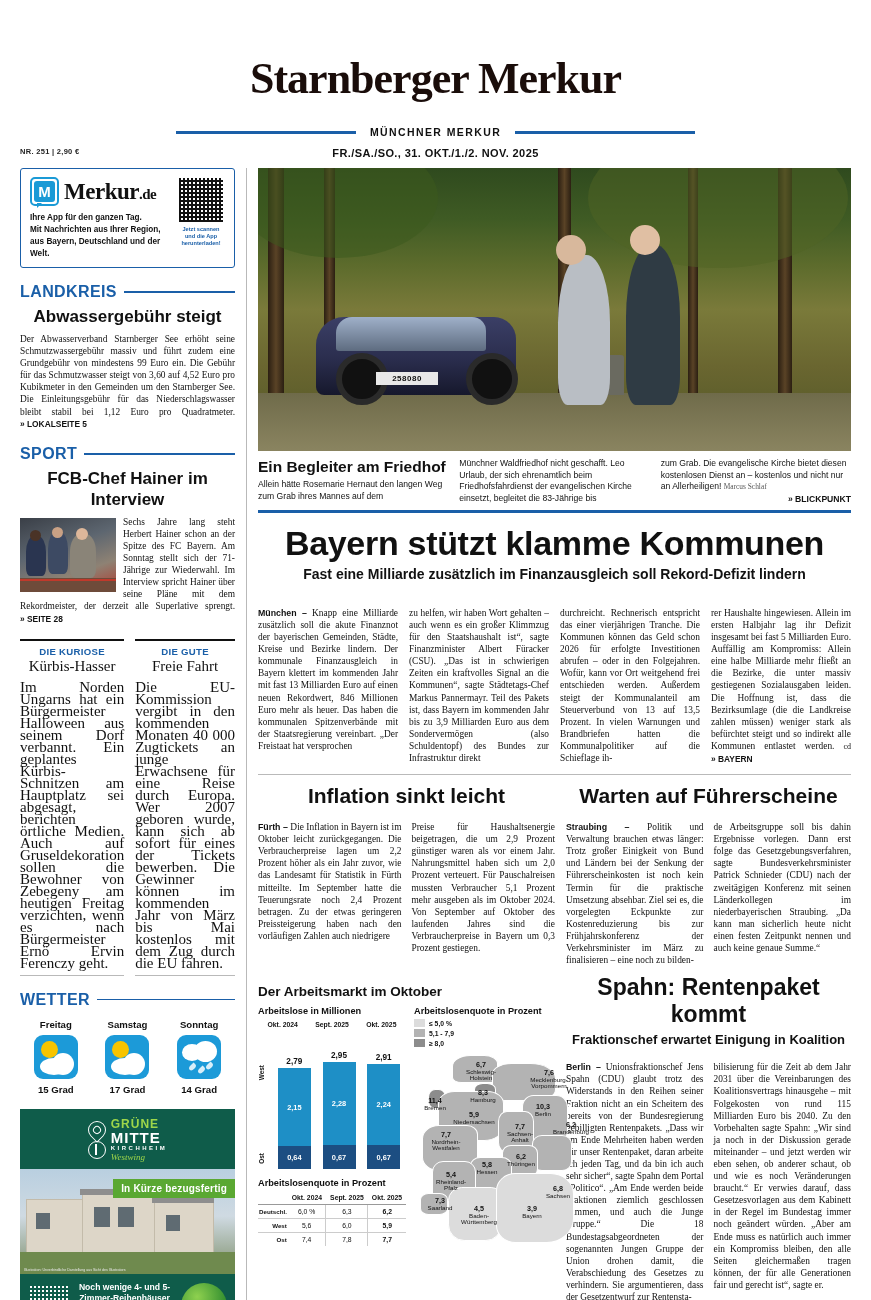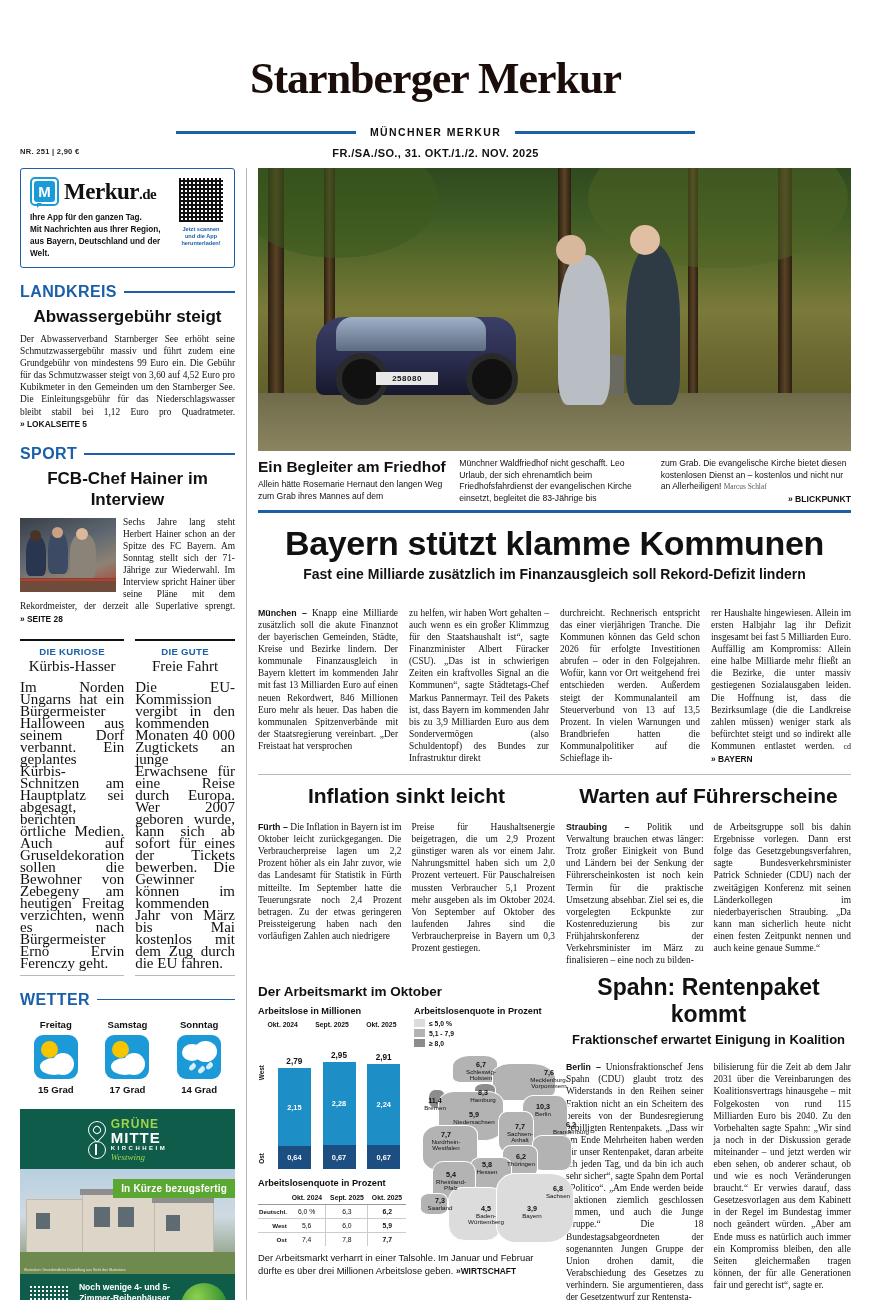--- a/index.html
+++ b/index.html
@@ -690,32 +690,31 @@
                       <div class="n">Hessen</div>
                   </div>
                   <div class="st" style="left:16px;top:122px;width:42px;">
                     <div class="v">5,4</div>
                       <div class="n">Rheinland-Pfalz</div>
                   </div>
                   <div class="st" style="left:8px;top:148px;width:36px;">
                     <div class="v">7,3</div>
                       <div class="n">Saarland</div>
                   </div>
-                  <div class="st" style="left:48px;top:156px;width:48px;text-align:center;">
+                  <div class="st" style="left:41px;top:156px;width:48px;text-align:center;">
                     <div class="v">4,5</div>
                       <div class="n">Baden-Württemberg</div>
                   </div>
                   <div class="st" style="left:98px;top:156px;width:40px;">
                     <div class="v">3,9</div>
                       <div class="n">Bayern</div>
                   </div>
                 </div>
               </div>
             </div>
-            <div class="info-foot"><span>Der Arbeitsmarkt verharrt in einer Talsohle. Im Januar und Februar dürfte es über drei Millionen Arbeitslose geben.</span> <span class="ref">»WIRTSCHAFT</span></div>
           </div>
         </div>
 
         <div class="mid-r">
           <h2 style="font-size:23px;">Spahn: Rentenpaket kommt</h2>
           <div style="font-size:13px;font-weight:bold;text-align:center;margin-top:4px;">Fraktionschef erwartet Einigung in Koalition</div>
           <div class="two" style="margin-top:8px;">
             <div class="c">
                 <div class="body-txt"><b>Berlin –</b><span> Unionsfraktionschef Jens Spahn (CDU) glaubt trotz des Widerstands in den Reihen seiner Fraktion nicht an ein Scheitern des bereits von der Bundesregierung gebilligten Rentenpakets. „Dass wir am Ende Mehrheiten haben werden für unser Rentenpaket, daran arbeite ich jeden Tag, und da bin ich auch sehr sicher“, sagte Spahn dem Portal „Politico“.
 „Am Ende werden beide Fraktionen ziemlich geschlossen stimmen, und auch die Junge Gruppe.“

